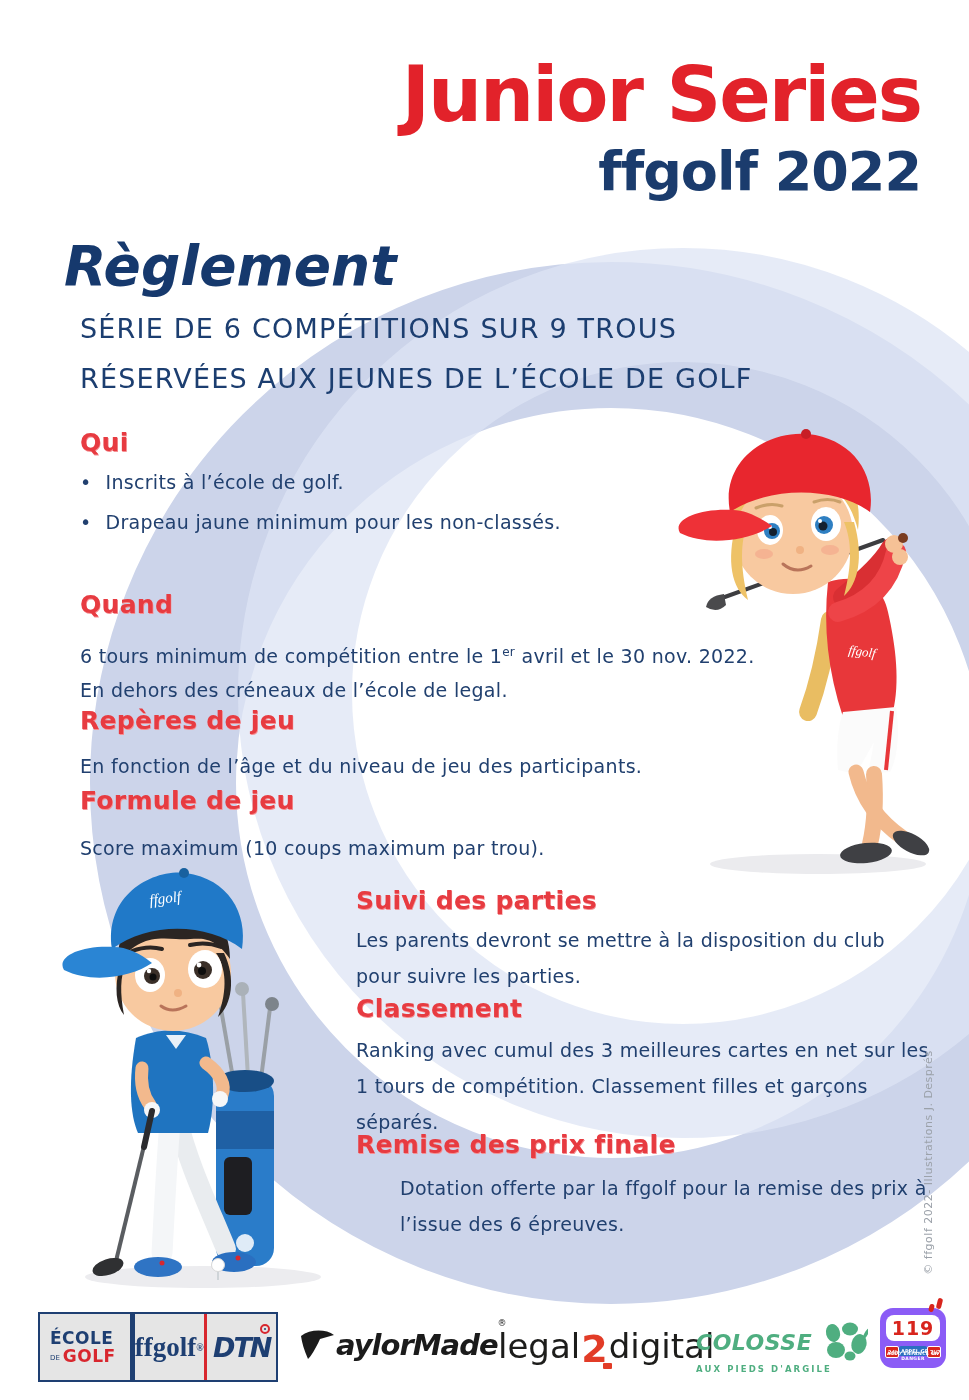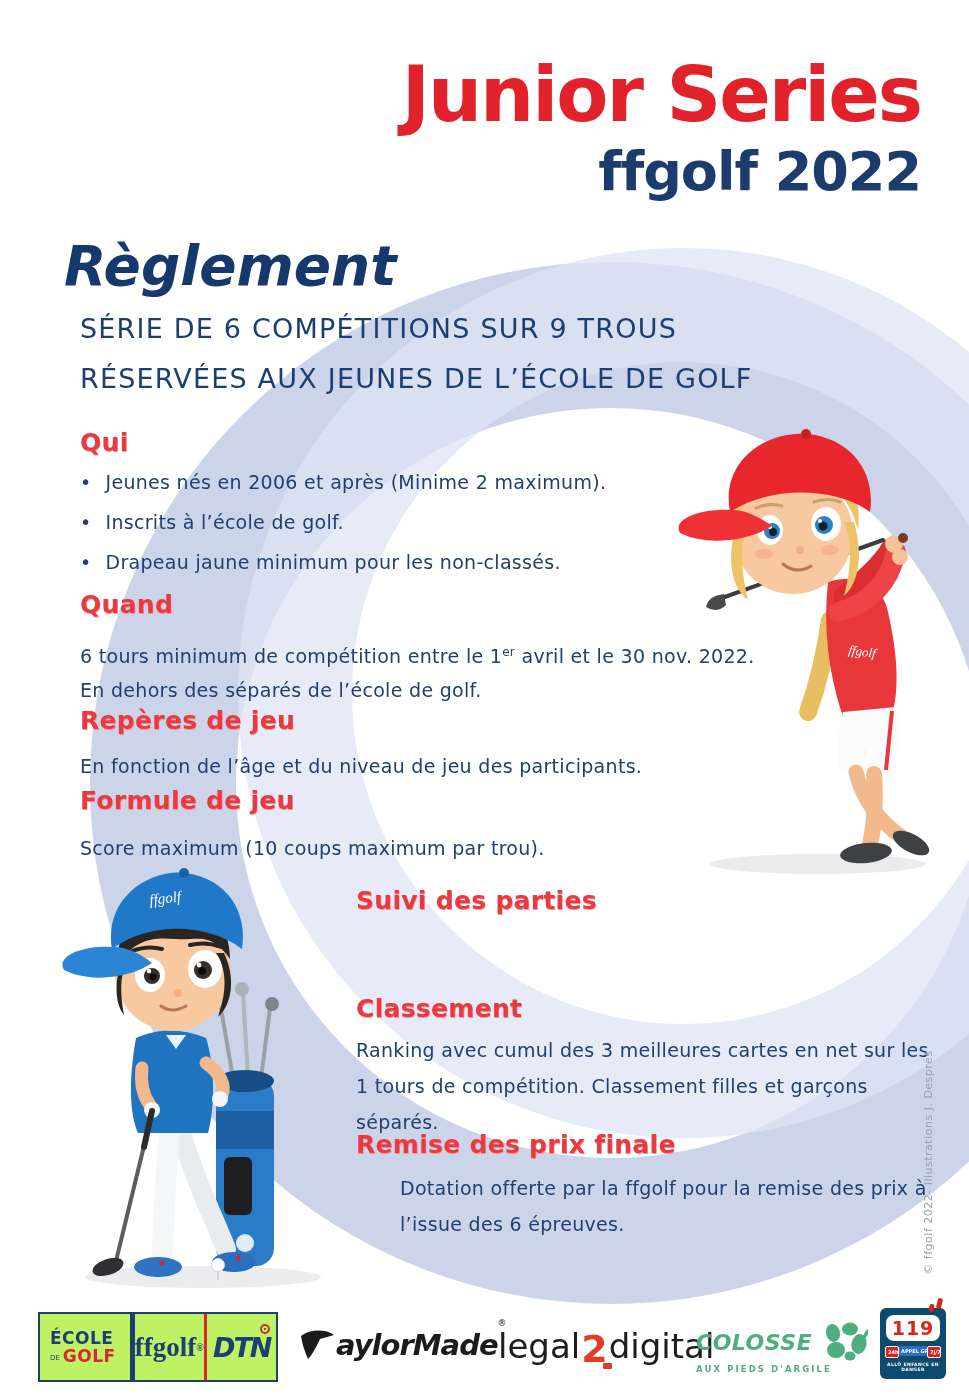--- a/index.html
+++ b/index.html
@@ -25,21 +25,21 @@
   .body-text{position:absolute;font-size:19px;color:#21406f;letter-spacing:.3px;
              line-height:36px;z-index:2;}
   .nowrap{white-space:nowrap;}
   ul.bullets{position:absolute;left:80px;top:462px;margin:0;padding:0;z-index:2;}
   ul.bullets li{list-style:none;font-size:19px;color:#21406f;letter-spacing:.3px;
                 line-height:40px;white-space:nowrap;}
   ul.bullets li::before{content:"•";margin-right:14px;color:#21406f;}
   sup.er{font-size:12px;vertical-align:super;}
   
   .footer{position:absolute;left:0;top:1306px;width:969px;height:90px;z-index:3;}
-  .egd-box{position:absolute;left:38px;top:6px;width:240px;height:70px;background:#bef264;
+  .egd-box{position:absolute;left:38px;top:6px;width:240px;height:70px;background:#e5e5e5;
            border:2px solid #1e3f72;display:flex;align-items:stretch;box-sizing:border-box;}
   .egd-cell1{width:84px;display:flex;flex-direction:column;justify-content:center;padding-left:10px;}
   .egd-ecole{font-size:17px;font-weight:800;color:#1e3f72;letter-spacing:.5px;line-height:18px;}
   .egd-row{display:flex;align-items:flex-end;}
   .egd-de{font-size:7px;font-weight:400;color:#1e3f72;margin-right:3px;padding-bottom:3px;}
   .egd-golf{font-size:17px;font-weight:800;color:#d8272e;letter-spacing:.5px;line-height:18px;}
   .egd-sep-navy{width:5px;background:#1e3f72;}
   .egd-sep-red{width:4px;background:#d8272e;}
   .egd-cell2{flex:1;display:flex;align-items:center;justify-content:center;
              font-family:"Liberation Serif",serif;font-weight:700;font-size:27px;color:#1e3f72;}
@@ -54,22 +54,22 @@
   .tm-text{font-size:29px;font-weight:900;font-style:italic;letter-spacing:-1px;}
   .tm-reg{font-size:9px;vertical-align:super;position:relative;top:-10px;}
   .legal{position:absolute;left:498px;top:18px;font-size:34px;color:#1d1d1b;display:flex;align-items:center;}
   .legal .two{color:#e23c27;font-weight:700;font-size:38px;position:relative;top:3px;margin:0 1px;}
   .legal .two::after{content:"";position:absolute;right:-4px;bottom:2px;width:9px;height:6px;
                      background:#e23c27;border-radius:1px;}
   .colosse{position:absolute;left:696px;top:16px;color:#4fae80;}
   .colosse-row{display:flex;align-items:center;}
   .colosse-name{font-size:22px;font-weight:900;font-style:italic;letter-spacing:.5px;}
   .colosse-tag{font-size:8.5px;font-weight:700;letter-spacing:2.1px;margin-top:2px;}
-  .hotline{position:absolute;left:880px;top:2px;width:66px;height:71px;background:#0c4a6e;
-           border-radius:6px;box-sizing:border-box;}
+  .hotline{position:absolute;left:880px;top:2px;width:66px;height:60px;background:#8b5cf6;
+           border-radius:13px;box-sizing:border-box;}
   .hotline .q{position:absolute;top:-10px;right:4px;width:5px;height:11px;background:#d8251d;
               border-radius:3px;transform:rotate(14deg);}
   .hotline .q2{right:12px;top:-4px;height:8px;}
   .hl-num{position:absolute;left:6px;top:7px;width:54px;height:26px;background:#fff;border-radius:8px;
           display:flex;align-items:center;justify-content:center;font-size:19px;font-weight:900;
           color:#d8251d;letter-spacing:1px;}
   .hl-badges{position:absolute;left:5px;top:38px;width:56px;display:flex;justify-content:space-between;}
   .hl-badges span{display:inline-block;font-size:5px;font-weight:700;color:#fff;line-height:10px;
           height:10px;padding:0 2px;border-radius:2px;overflow:hidden;white-space:nowrap;}
   .hl-b1,.hl-b3{background:#d8251d;border:1px solid #fff;}
@@ -92,38 +92,38 @@
   <div class="title2">ffgolf 2022</div>
 
   <div class="reglement">Règlement</div>
   <div class="subtitle">
     <div>SÉRIE DE 6 COMPÉTITIONS SUR 9 TROUS</div>
     <div>RÉSERVÉES AUX JEUNES DE L’ÉCOLE DE GOLF</div>
   </div>
 
   <div class="red-heading" style="left:80px;top:428px;">Qui</div>
   <ul class="bullets">
-    <li>Jeunes nés en 2006 et après (Minime 2 maximum).</li>
     <li>Inscrits à l’école de golf.</li>
     <li>Drapeau jaune minimum pour les non-classés.</li>
   </ul>
 
   <div class="red-heading" style="left:80px;top:590px;">Quand</div>
   <div class="body-text nowrap" style="left:80px;top:634px;">
     <span>6 tours minimum de compétition entre le 1</span><sup class="er">er</sup><span> avril et le 30 nov. 2022.</span>
   </div>
-  <div class="body-text nowrap" style="left:80px;top:672px;">En dehors des séparés de l’école de golf.</div>
+  <div class="body-text nowrap" style="left:80px;top:672px;">En dehors des créneaux de l’école de legal.</div>
 
   <div class="red-heading" style="left:80px;top:706px;">Repères de jeu</div>
   <div class="body-text nowrap" style="left:80px;top:748px;">En fonction de l’âge et du niveau de jeu des participants.</div>
 
   <div class="red-heading" style="left:80px;top:786px;">Formule de jeu</div>
   <div class="body-text nowrap" style="left:80px;top:830px;">Score maximum (10 coups maximum par trou).</div>
 
   <div class="red-heading" style="left:356px;top:886px;">Suivi des parties</div>
+  <div class="body-text" style="left:356px;top:922px;width:575px;">Les parents devront se mettre à la disposition du club pour suivre les parties.</div>
 
   <div class="red-heading" style="left:356px;top:994px;">Classement</div>
   <div class="body-text" style="left:356px;top:1032px;width:575px;">Ranking avec cumul des 3 meilleures cartes en net sur les 1 tours de compétition. Classement filles et garçons séparés.</div>
 
   <div class="red-heading" style="left:356px;top:1130px;">Remise des prix finale</div>
   <div class="body-text" style="left:356px;top:1170px;width:575px;margin-left:44px;">Dotation offerte par la ffgolf pour la remise des prix à l’issue des 6 épreuves.</div>
 
   <div class="illu" style="left:678px;top:412px;width:270px;height:470px;">
     <svg width="270" height="470" viewBox="0 0 270 470">
       <ellipse cx="140" cy="452" rx="108" ry="10" fill="#ebebee"></ellipse>

